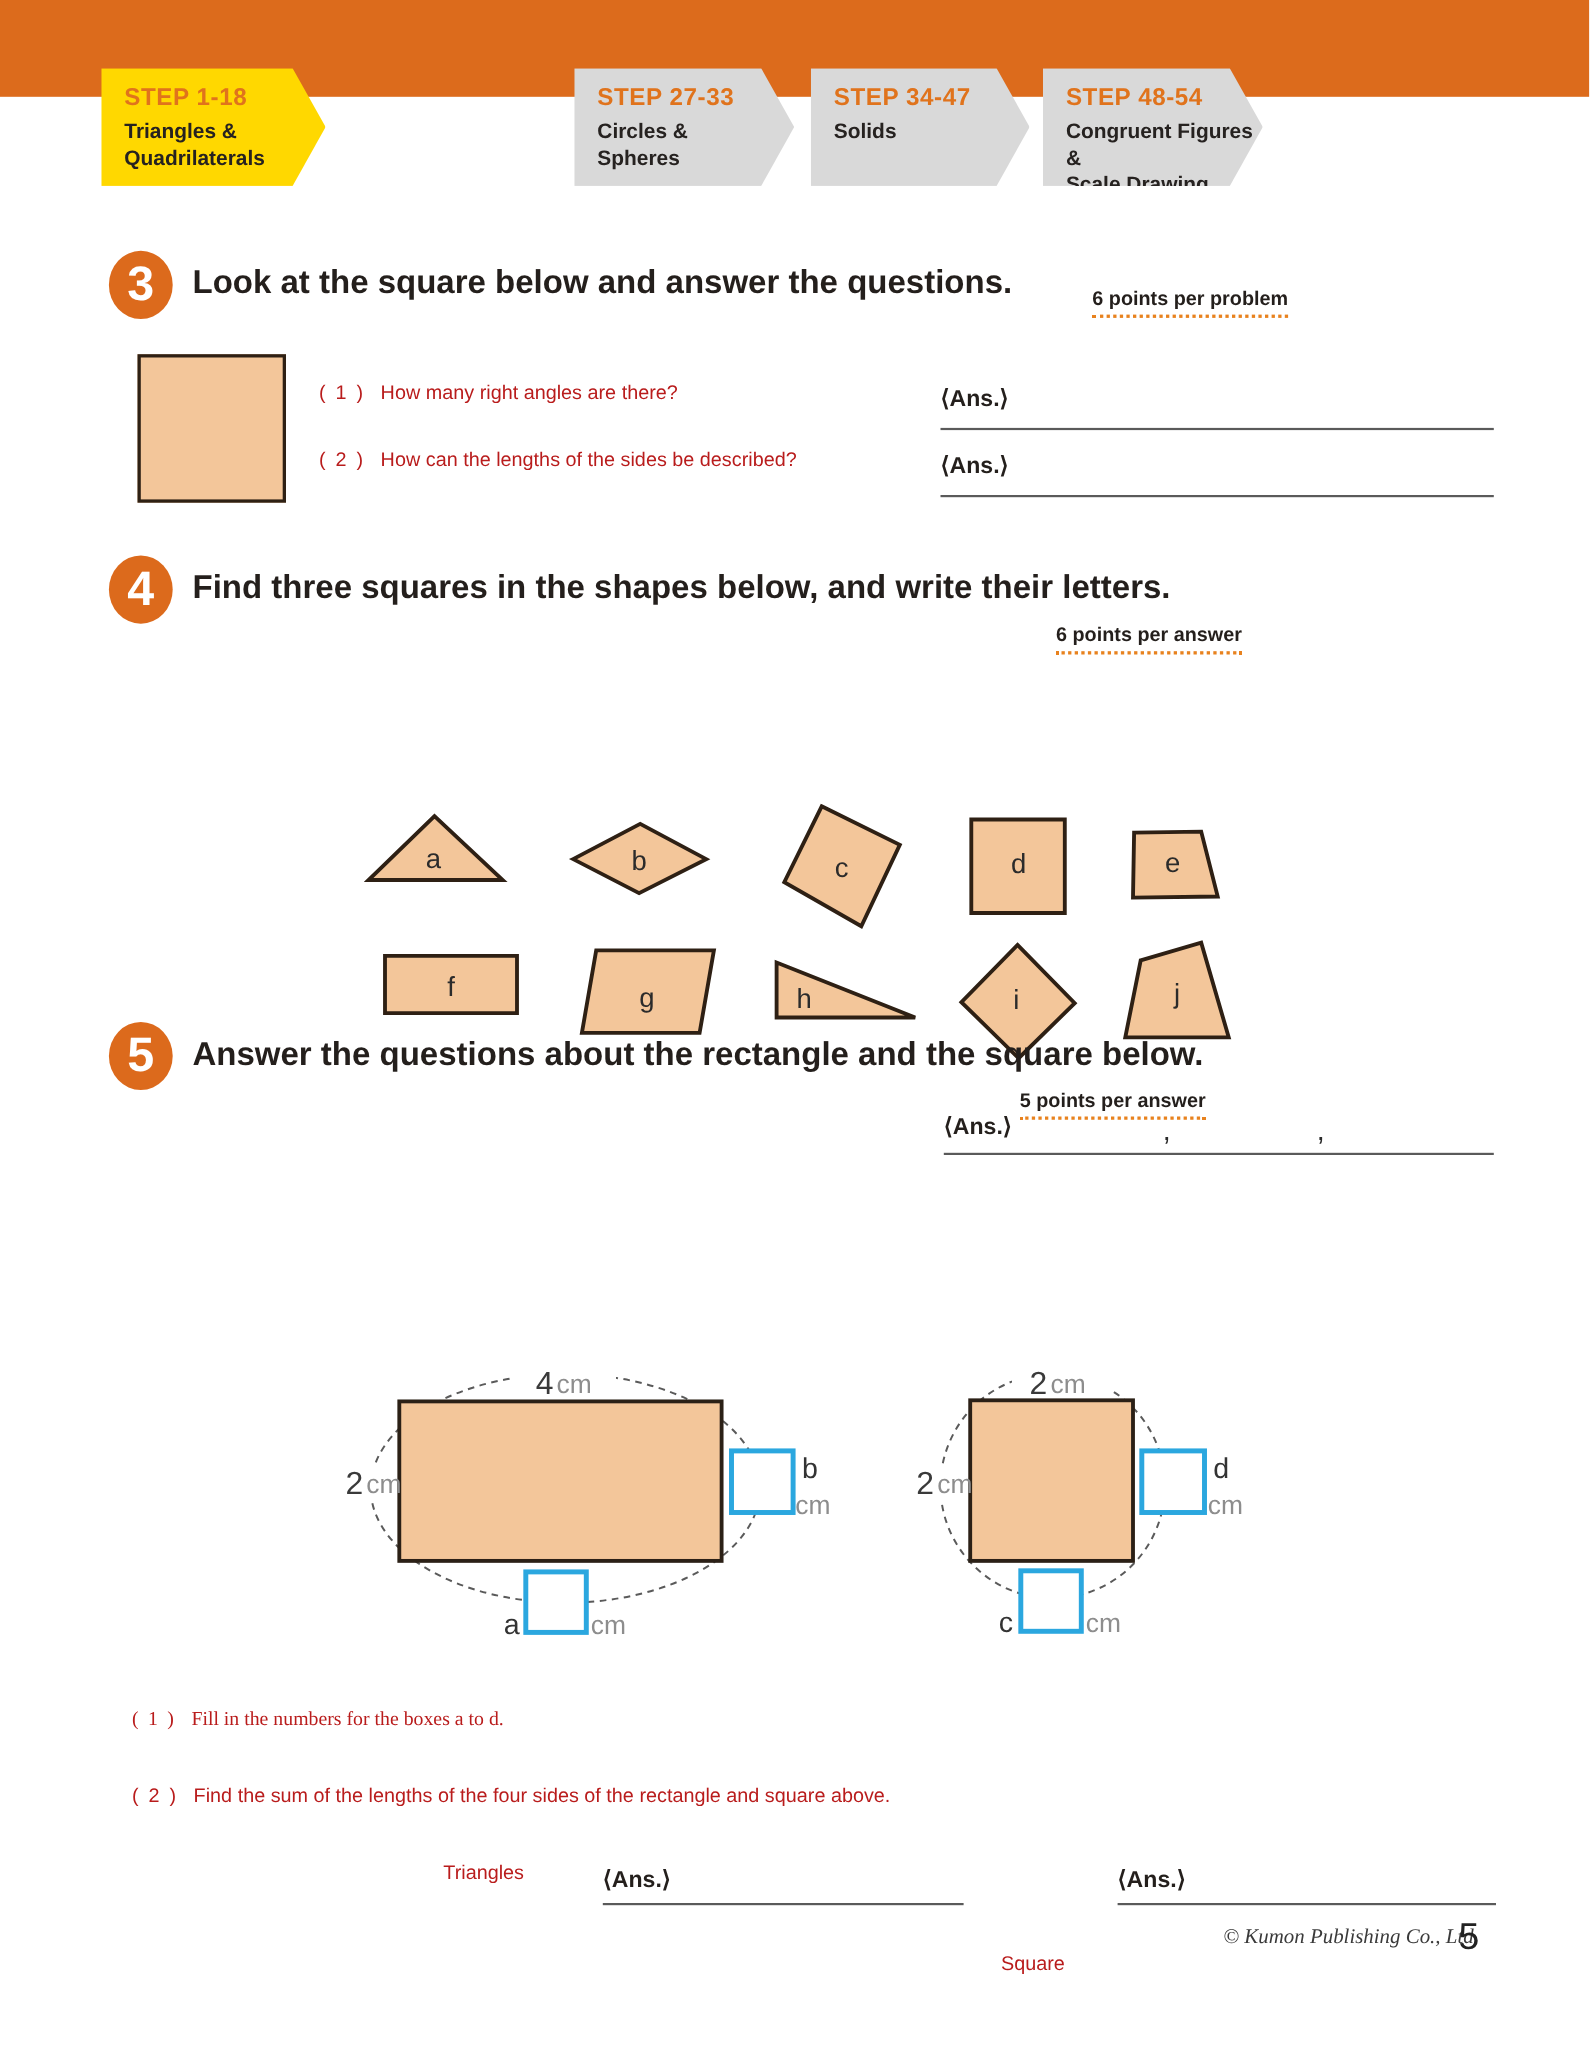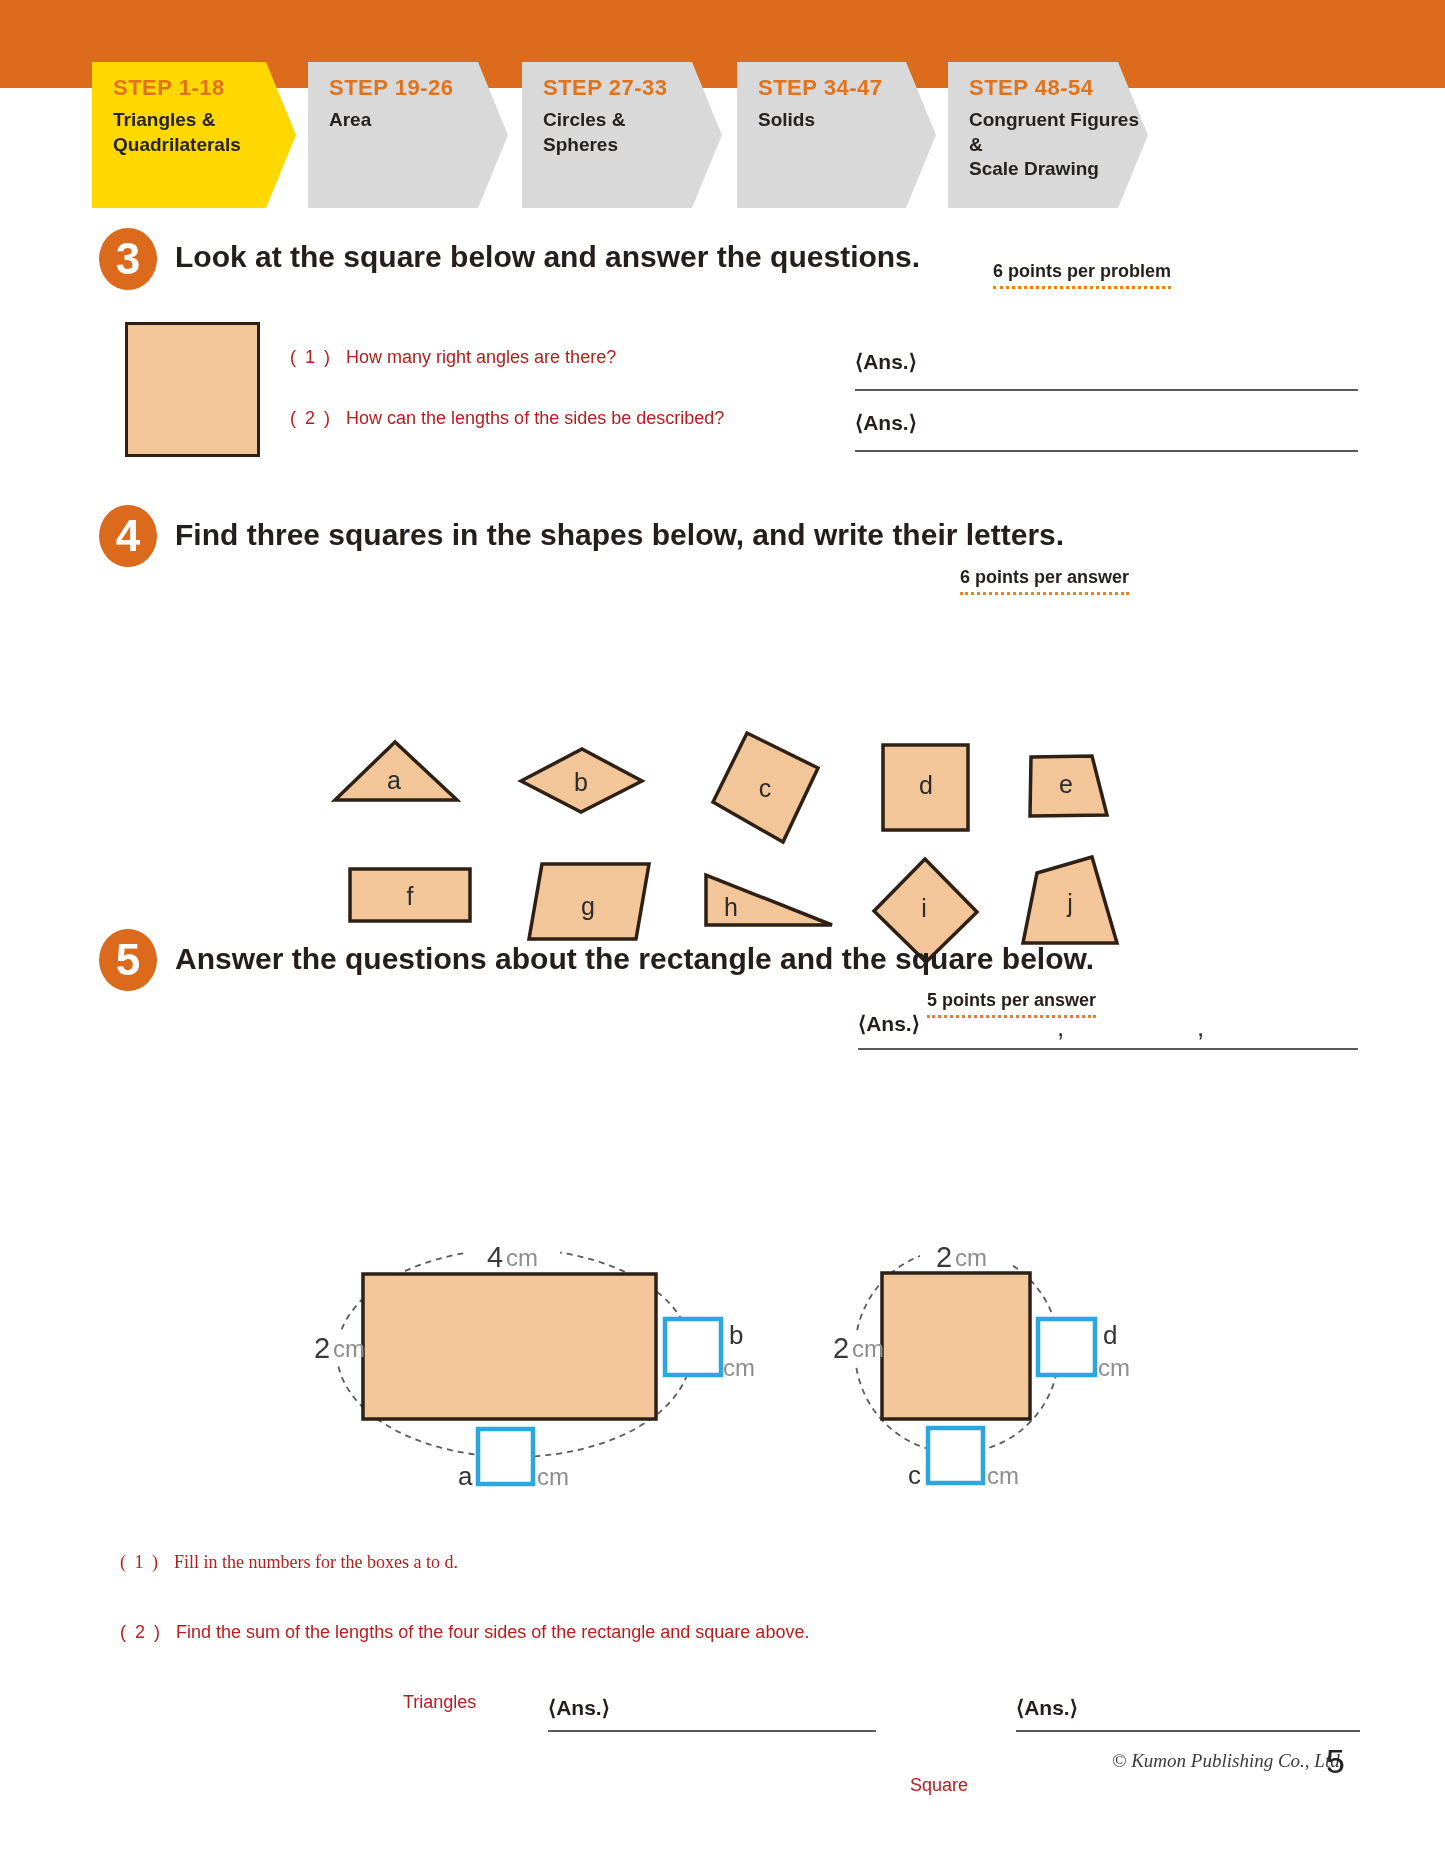--- a/index.html
+++ b/index.html
@@ -2,21 +2,21 @@
 <html><head>
 <meta charset="utf-8">
 <style>
   html,body{margin:0;padding:0;background:#fff;}
   .page{position:relative;width:1445px;height:1860px;background:#ffffff;
         font-family:"Liberation Sans",sans-serif;overflow:hidden;}
   .abs{position:absolute;}
 
   
   .orange-bar{left:0;top:0;width:1445px;height:88px;background:#dc6b1c;}
-  .step{top:62px;height:146px;background:#d9d9d9;box-sizing:border-box;padding:13px 0 0 21px;
+  .step{top:62px;height:107px;background:#d9d9d9;box-sizing:border-box;padding:13px 0 0 21px;
         clip-path:polygon(0 0,calc(100% - 30px) 0,100% 50%,calc(100% - 30px) 100%,0 100%);}
   .step.active{background:#ffd800;}
   .step-num{font-size:22px;font-weight:bold;color:#e0731c;letter-spacing:.5px;}
   .step-label{margin-top:7px;font-size:19px;font-weight:bold;color:#262220;line-height:1.3;white-space:pre-line;}
 
   
   .pnum{width:58px;height:62px;border-radius:50%;background:#dc6a1c;color:#ffffff;
         font-size:44px;font-weight:bold;display:flex;align-items:center;justify-content:center;}
   .ptitle{font-size:30px;font-weight:bold;color:#241f1c;white-space:nowrap;}
   .ppoints{font-size:18px;font-weight:bold;color:#241f1c;border-bottom:3px dotted #e8821e;
@@ -49,24 +49,20 @@
 <body>
 
 <div class="page">
 
   <div class="abs orange-bar"></div>
 
   <div class="abs step active" style="left:92px;width:204px;">
     <div class="step-num">STEP 1-18</div>
     <div class="step-label">Triangles &amp;
 Quadrilaterals</div>
-  </div>
-  <div class="abs step" style="left:308px;width:200px;">
-    <div class="step-num">STEP 19-26</div>
-    <div class="step-label">Area</div>
   </div>
   <div class="abs step" style="left:522px;width:200px;">
     <div class="step-num">STEP 27-33</div>
     <div class="step-label">Circles &amp;
 Spheres</div>
   </div>
   <div class="abs step" style="left:737px;width:199px;">
     <div class="step-num">STEP 34-47</div>
     <div class="step-label">Solids</div>
   </div>

